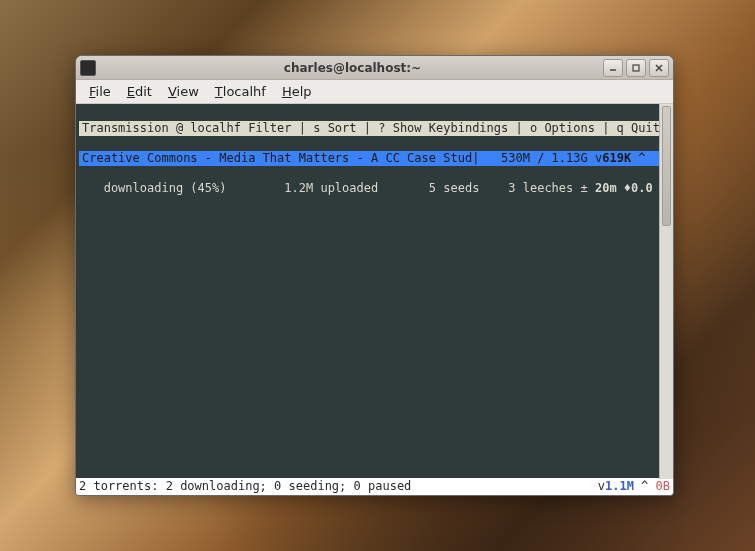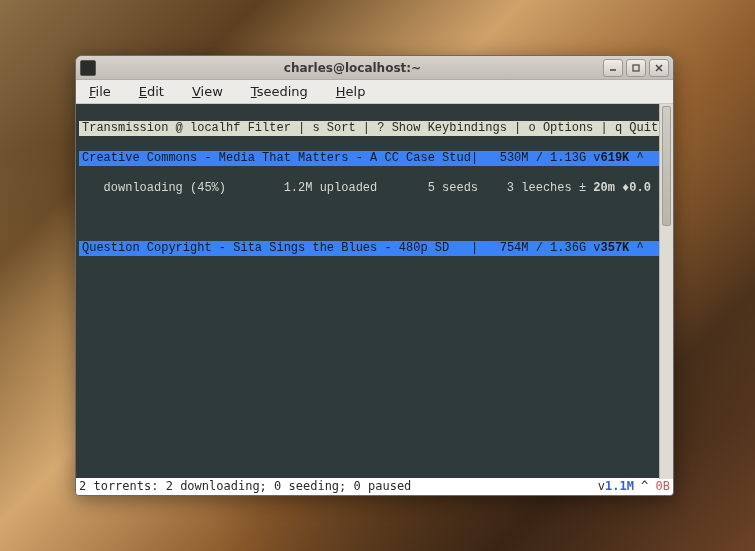--- a/index.html
+++ b/index.html
@@ -62,21 +62,21 @@
     display: flex; align-items: center; justify-content: center;
     font-size: 10px; color: #444;
   }
   .win-btn svg { width: 10px; height: 10px; }
 
   .menubar {
     height: 24px;
     background: #ecebe7;
     display: flex; align-items: center;
     padding: 0 6px;
-    gap: 14px;
+    gap: 2px;
     border-bottom: 1px solid #ccc9c2;
   }
   .menu-item {
     padding: 2px 7px;
     color: #222;
     font-size: 13px;
   }
   .menu-item u { text-decoration: underline; }
 
   .terminal {
@@ -86,21 +86,20 @@
     font-family: "DejaVu Sans Mono", monospace;
     font-size: 12px;
     line-height: 15px;
     padding: 0;
     position: relative;
     overflow: hidden;
   }
   .term-content {
     padding: 2px 3px;
     white-space: pre;
-    font-family: Liberation Mono, monospace;
   }
   .hdr-line {
     background: #dcdccc;
     color: #2a2a2a;
     padding: 0 3px;
   }
   .torrent-title {
     background: #3b82f6;
     color: #1a1a1a;
     padding: 0 3px;
@@ -163,31 +162,30 @@
             <line x1="8" y1="2" x2="2" y2="8" stroke="#444" stroke-width="1.5"></line>
           </svg>
       </div>
     </div>
   </div>
 
   <div class="menubar">
     <div class="menu-item"><u>F</u><span>ile</span></div>
     <div class="menu-item"><u>E</u><span>dit</span></div>
     <div class="menu-item"><u>V</u><span>iew</span></div>
-    <div class="menu-item"><u>T</u><span>seeding</span></div>
+    <div class="menu-item"><u>T</u><span>localhf</span></div>
     <div class="menu-item"><u>H</u><span>elp</span></div>
   </div>
 
   <div class="terminal">
     <div class="term-content">
 <div class="hdr-line">Transmission @ localhf Filter | s Sort | ? Show Keybindings | o Options | q Quit</div>
 <div class="torrent-title"><span>Creative Commons - Media That Matters - A CC Case Stud</span><span>|   530M / 1.13G </span><span>v</span><span class="bold">619K</span><span> ^</span></div>
 <div class="torrent-status"><span>   downloading (45%)        1.2M uploaded       5 seeds    3 leeches ± </span><span class="bold">20m</span><span class="bold"> ♦0.0</span></div>
 <div> </div>
-<div class="torrent-title"><span>Question Copyright - Sita Sings the Blues - 480p SD   </span><span>|   754M / 1.36G </span><span>v</span><span class="bold">357K</span><span> ^</span></div>
     </div>
 
     <div class="status-bar"><span>2 torrents: 2 downloading; 0 seeding; 0 paused</span><span style="float:right"><span>v</span><span class="blue-b">1.1M</span><span> ^ </span><span class="red">0B</span></span></div>
 
     <div class="scrollbar">
       <div class="scroll-thumb"></div>
     </div>
   </div>
 
 </div>

